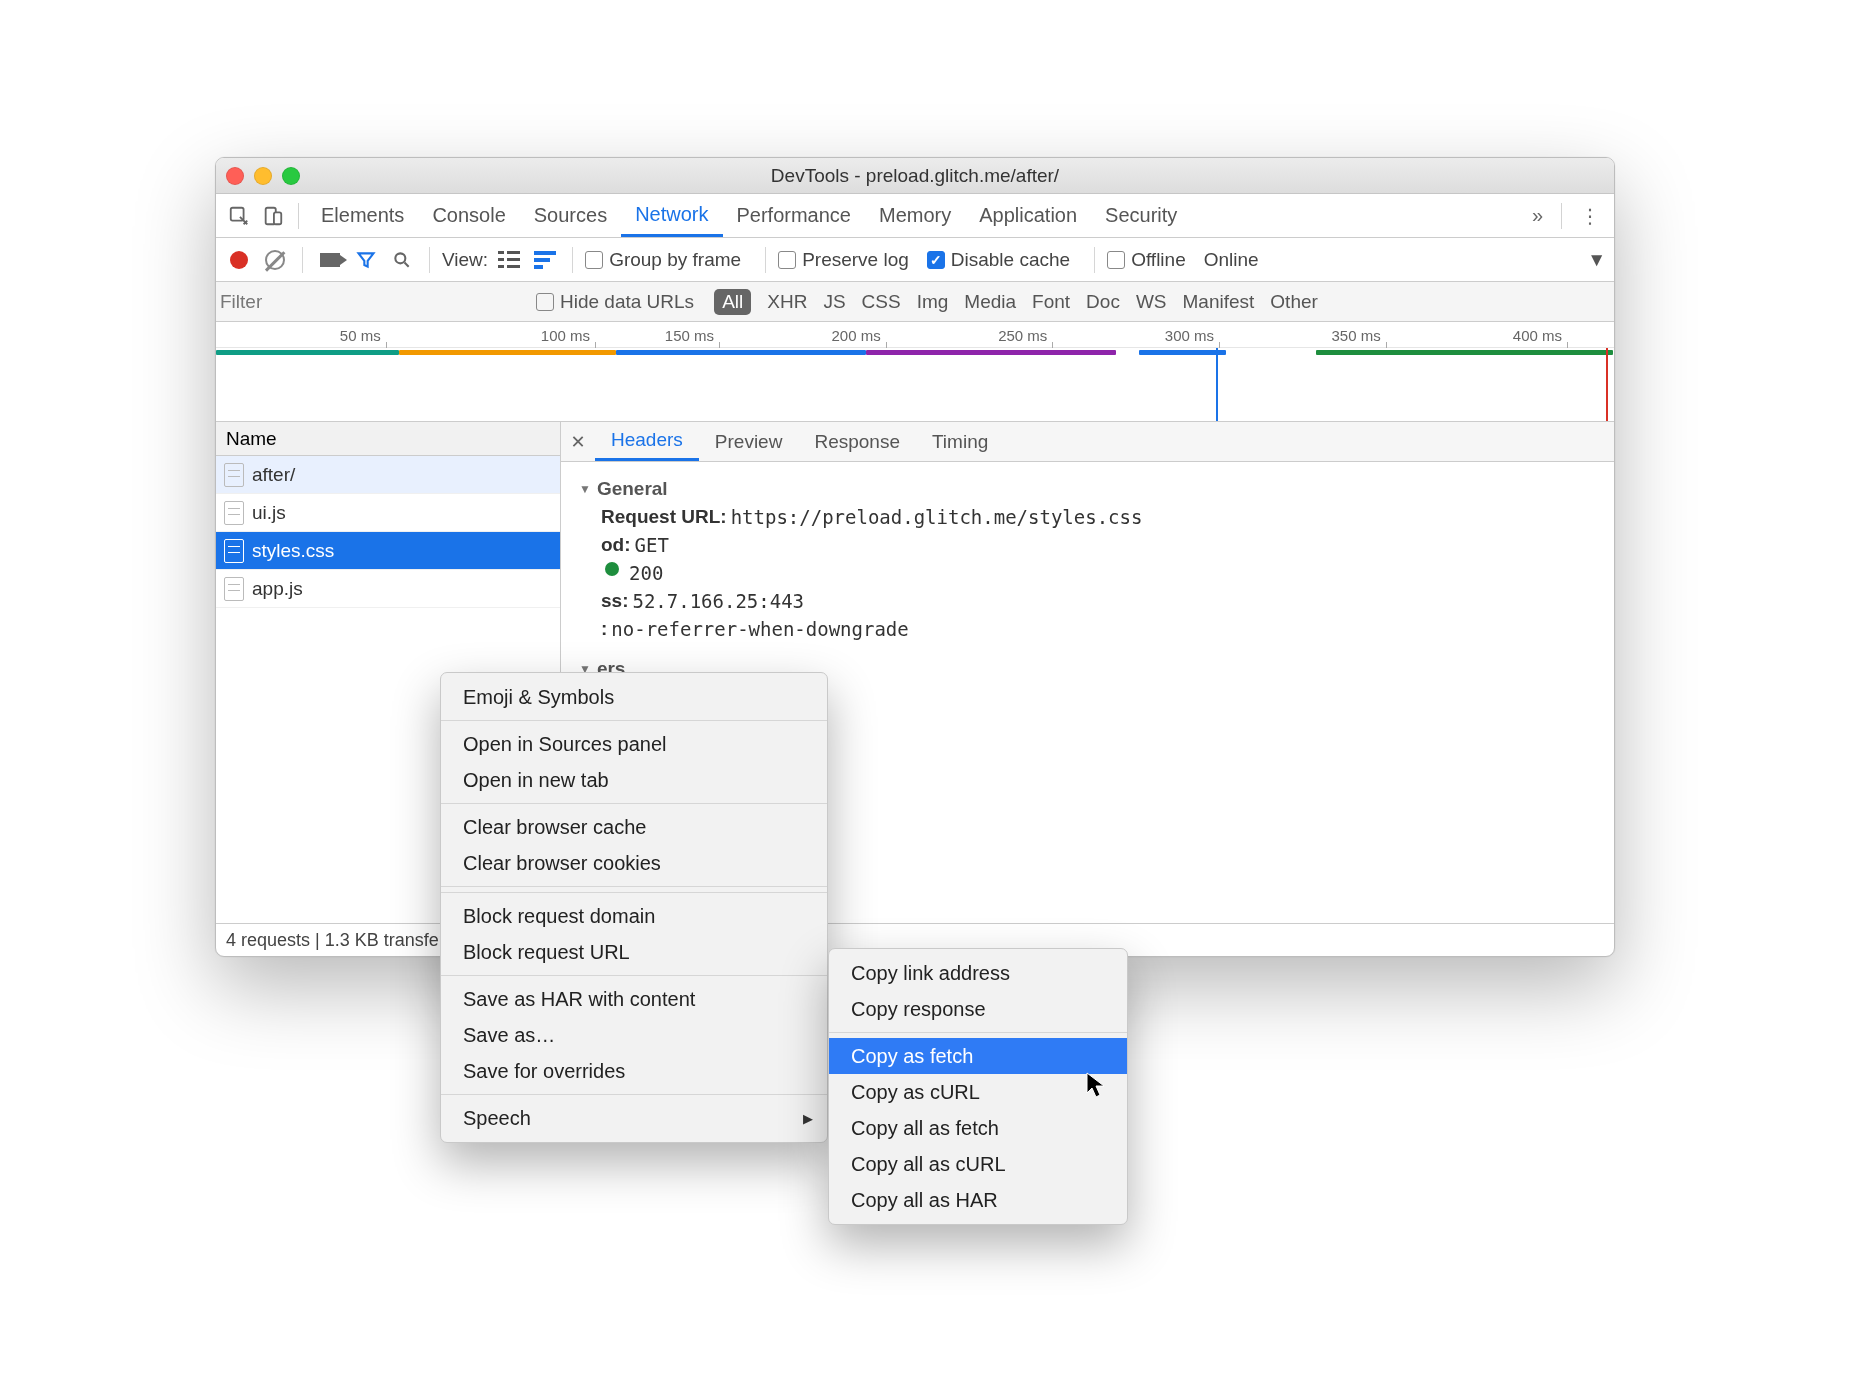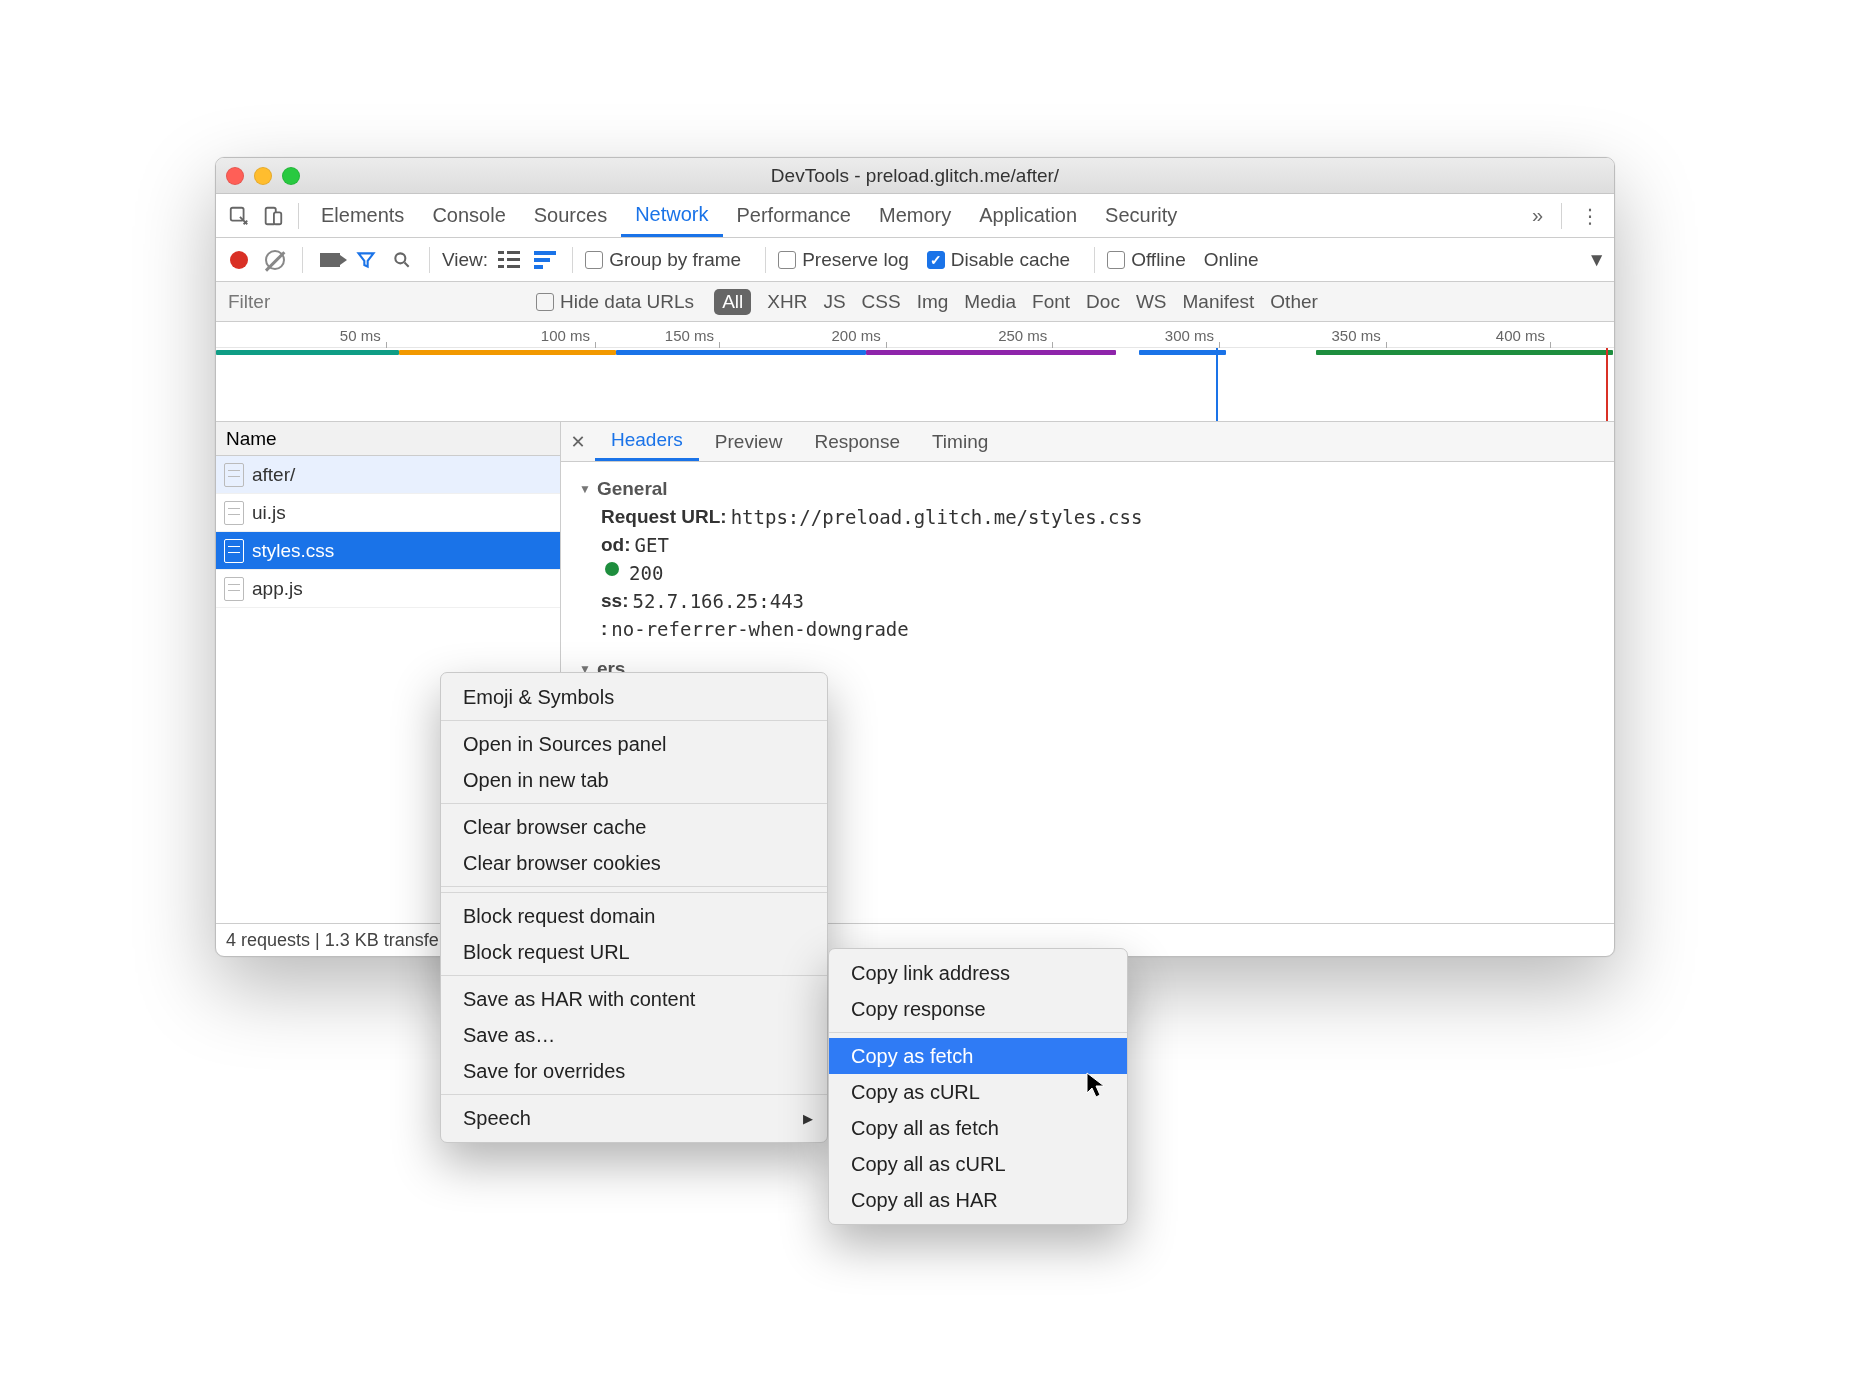--- a/index.html
+++ b/index.html
@@ -86,21 +86,21 @@
   .filterbar {
     height: 40px;
     display:flex; align-items:center;
     border-bottom: 1px solid #ccc;
     font-size:19px; color:#555;
     background:#f5f5f5;
   }
   .filter-input {
     width: 320px; height:100%;
     border:none; outline:none; background:#f5f5f5;
-    padding:0 12px; font-size:19px; color:#1d4ed8;
+    padding:0 4px; font-size:19px; color:#1d4ed8;
   }
   .filter-input::placeholder{color:#777;}
   .filterbar .right { display:flex; align-items:center; gap:8px; padding-right:10px; flex:1;}
   .pill-all { background:#666; color:#fff; padding:2px 8px; border-radius:5px;}
   .type-btn { color:#555;}
   
   .overview {
     height: 100px; border-bottom:1px solid #ccc; position:relative;
     background:#fff;
   }
@@ -287,21 +287,21 @@
 
   <div class="overview">
     <div class="ticks" id="ov-ticks">
         <div class="tick" style="right: 1233.33px;">50 ms</div>
         <div class="tick" style="right: 1024px;">100 ms</div>
         <div class="tick" style="right: 900px;">150 ms</div>
         <div class="tick" style="right: 733.333px;">200 ms</div>
         <div class="tick" style="right: 566.667px;">250 ms</div>
         <div class="tick" style="right: 400px;">300 ms</div>
         <div class="tick" style="right: 233.333px;">350 ms</div>
-        <div class="tick" style="right: 69px;">400 ms</div>
+        <div class="tick" style="right: 52px;">400 ms</div>
       </div>
     <div class="bars" id="ov-bars">
         <div class="bar" style="left: 0px; width: 183.333px; background: rgb(15, 157, 133);"></div>
         <div class="bar" style="left: 183.333px; width: 216.667px; background: rgb(242, 153, 0);"></div>
         <div class="bar" style="left: 400px; width: 250px; background: rgb(26, 115, 232);"></div>
         <div class="bar" style="left: 650px; width: 250px; background: rgb(142, 36, 170);"></div>
         <div class="bar" style="left: 923.333px; width: 86.6667px; background: rgb(26, 115, 232);"></div>
         <div class="bar" style="left: 1100px; width: 296.667px; background: rgb(30, 142, 62);"></div>
       </div>
     <div id="ov-markers">

